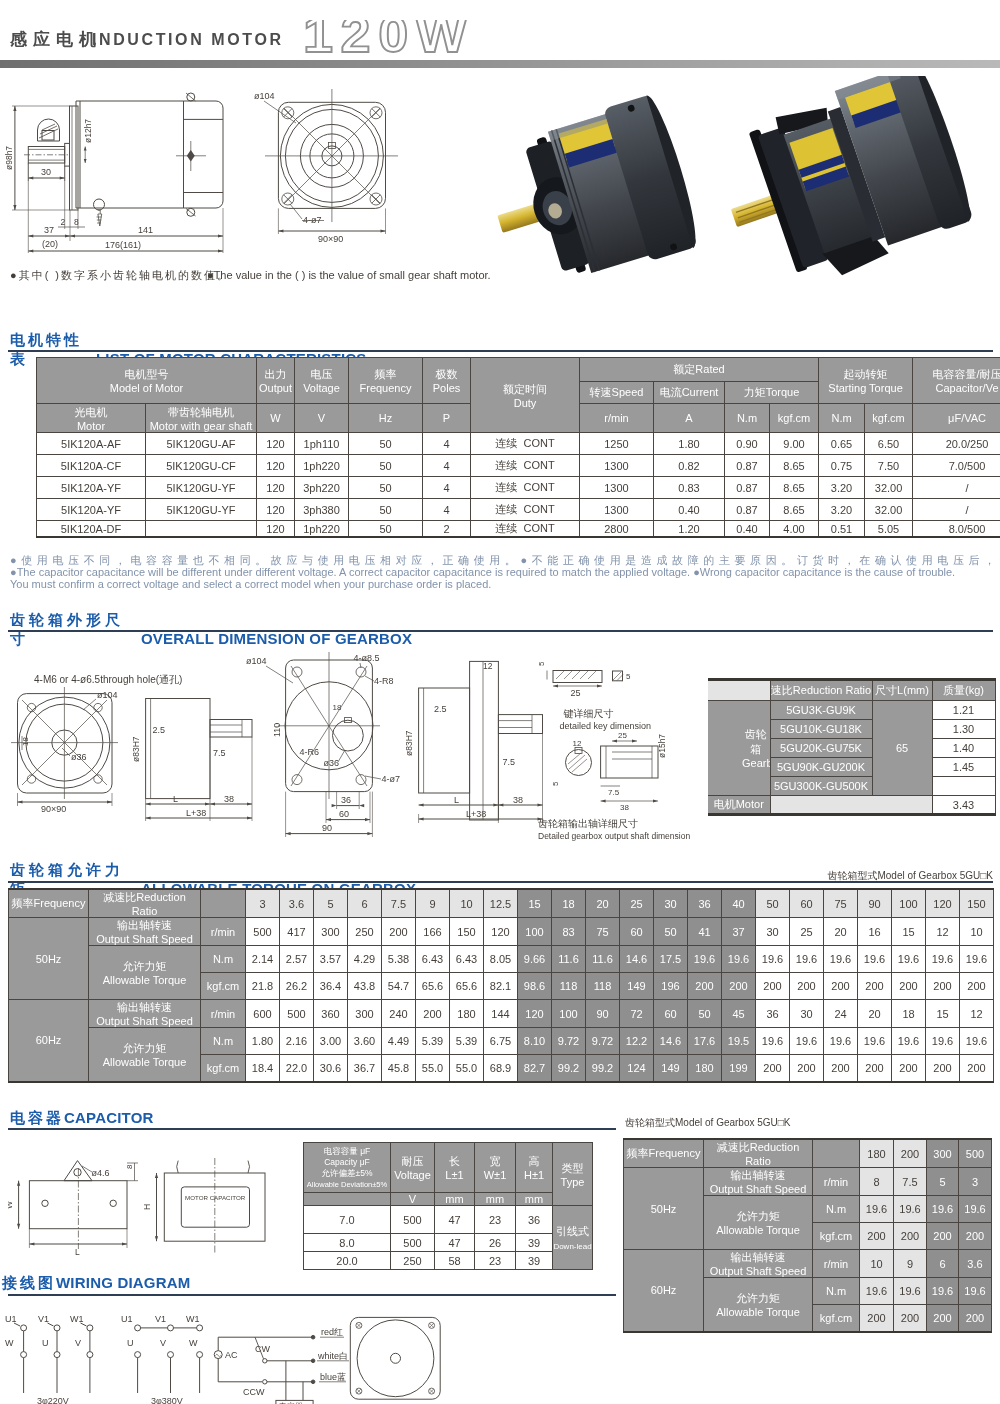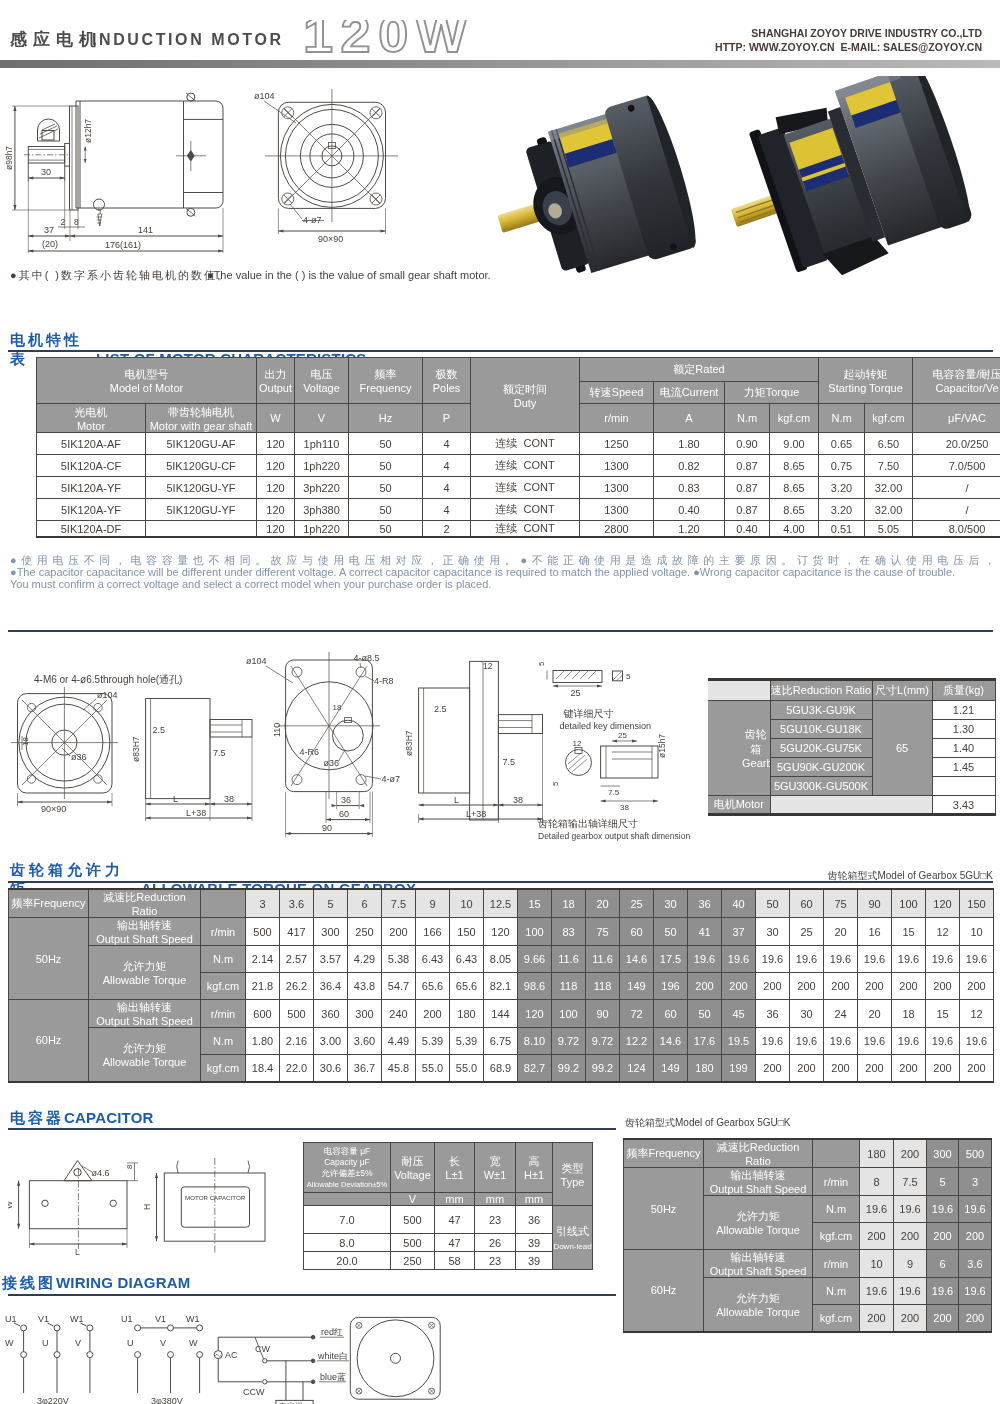--- a/index.html
+++ b/index.html
@@ -12,21 +12,20 @@
 .dk{background:#8f8f8f;color:#fff;}
 svg text{font-family:"Liberation Sans",sans-serif;}
 </style></head>
 <body>
 <div id="page">
 
 <div class="abs" style="left:10px;top:8px;font-weight:bold;font-size:17px;color:#4c4c4c;white-space:nowrap;"><span style="display:inline-block;width:82px;letter-spacing:6px;">感应电机</span><span style="font-size:16px;letter-spacing:2.6px;">INDUCTION MOTOR</span></div>
 
 <div class="abs" style="left:303px;top:-14px;font-size:50px;font-weight:bold;letter-spacing:7px;color:transparent;-webkit-text-stroke:1.8px #919191;transform:scaleX(1.08);transform-origin:left;">120W</div>
 
-<div class="abs" style="right:18px;top:7px;text-align:right;font-weight:bold;font-size:10.5px;color:#473a33;line-height:13.5px;white-space:nowrap;">SHANGHAI ZOYOY DRIVE INDUSTRY CO.,LTD<br>HTTP: WWW.ZOYOY.CN&nbsp; E-MAIL: SALES@ZOYOY.CN</div>
 
 <div class="abs" style="left:0;top:40px;width:1000px;height:8px;background:linear-gradient(90deg,#6f6f6f,#b9b9b9);"></div>
 
 <div class="abs" id="d-side" style="left:0px;top:55px;">
 <svg width="240" height="245" viewBox="0 0 240 245" fill="none" stroke="#4f4a45" stroke-width="1">
 
 <path d="M37.5 66 V55 a11 11 0 0 1 22 0 V66 Z"></path>
 <path d="M40 59 l17 -8 M39 63 l19 -9 M42 55 l13 -6" stroke-width="0.8"></path>
 <rect x="42" y="55.5" width="12" height="9.5"></rect>
 
@@ -372,20 +371,21 @@
             <td>0.51</td>
             <td>5.05</td>
             <td>8.0/500</td>
           </tr>
 </tbody>
       </table>
     </div>
 
 <div class="abs" style="left:10px;top:534px;width:988px;font-size:11px;color:#8293ab;line-height:12px;"><span style="letter-spacing:4.6px;white-space:nowrap;">●使用电压不同，电容容量也不相同。故应与使用电压相对应，正确使用。●不能正确使用是造成故障的主要原因。订货时，在确认使用电压后，选择正确的型号进行订货。</span><br>●The capacitor capacitance will be different under different voltage. A correct capacitor capacitance is required to match the applied voltage. ●Wrong capacitor capacitance is the cause of trouble.<br>You must confirm a correct voltage and select a correct model when your purchase order is placed.</div>
 
+<div class="abs sect" style="left:10px;top:591px;"><span style="display:inline-block;width:131px;letter-spacing:4px;">齿轮箱外形尺寸</span>OVERALL DIMENSION OF GEARBOX</div>
 <div class="sline" style="left:8px;top:610px;width:985px;"></div>
 
 <div class="abs" id="d-gear" style="left:8px;top:618px;">
 <svg width="715" height="215" viewBox="0 0 715 215" fill="none" stroke="#4f4a45" stroke-width="1">
 <g font-size="9" font-family="Liberation Sans">
 
 <text x="26" y="45" fill="#453f3a" stroke="none" font-size="10">4-M6 or 4-ø6.5through hole(通孔)</text>
 <rect x="9.5" y="55.6" width="94.5" height="99.4" rx="9"></rect>
 <line x1="3" y1="104.6" x2="110" y2="104.6" stroke-width="0.7"></line>
 <line x1="56.4" y1="49" x2="56.4" y2="161" stroke-width="0.7"></line>

